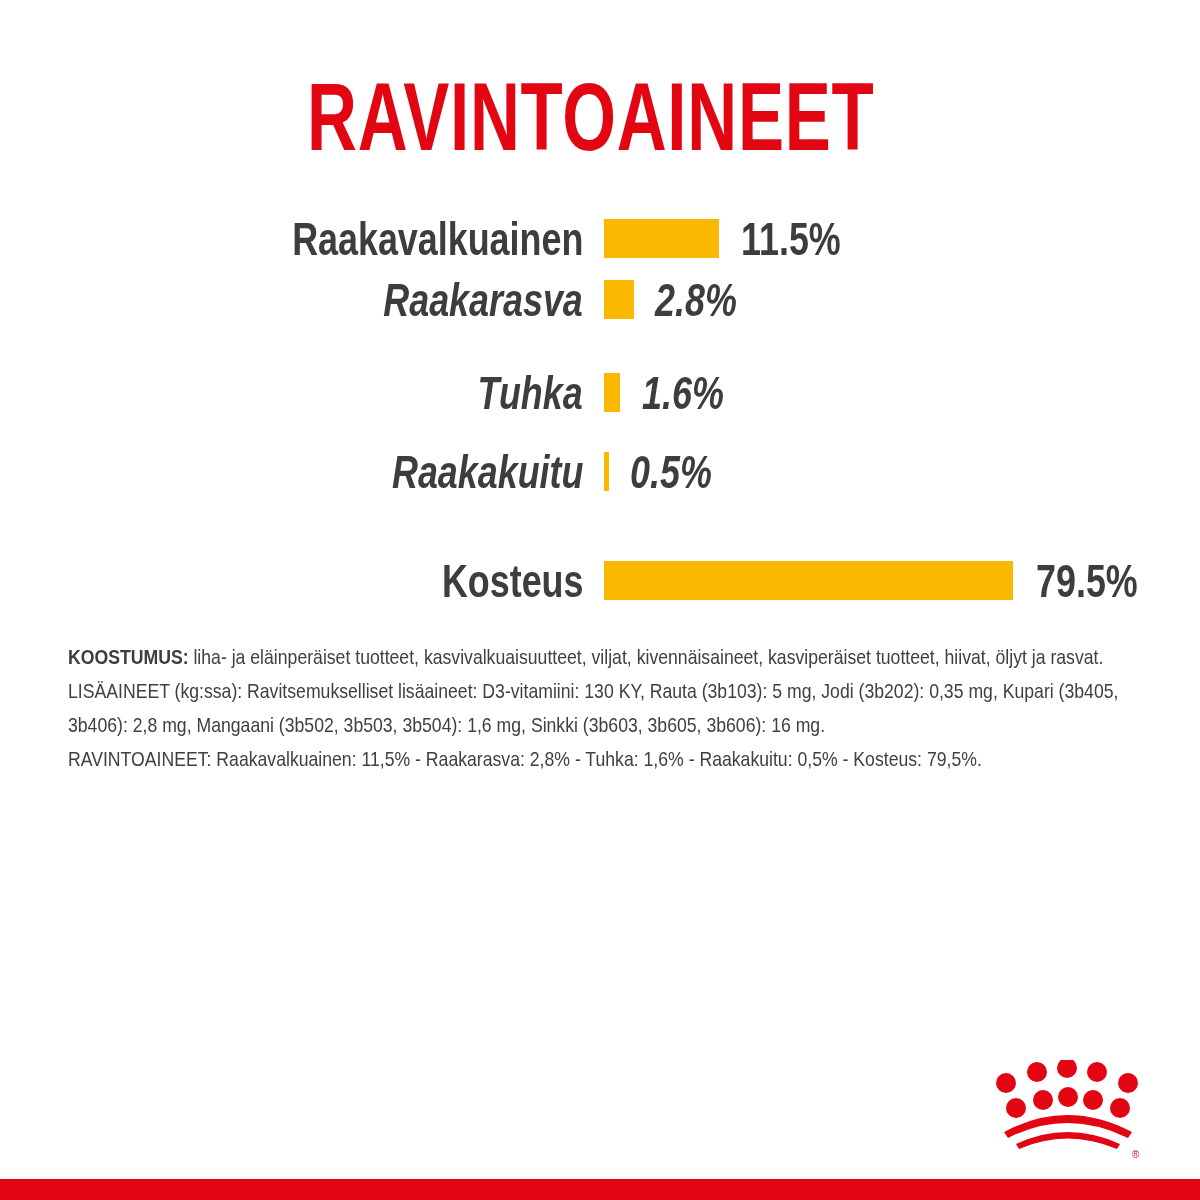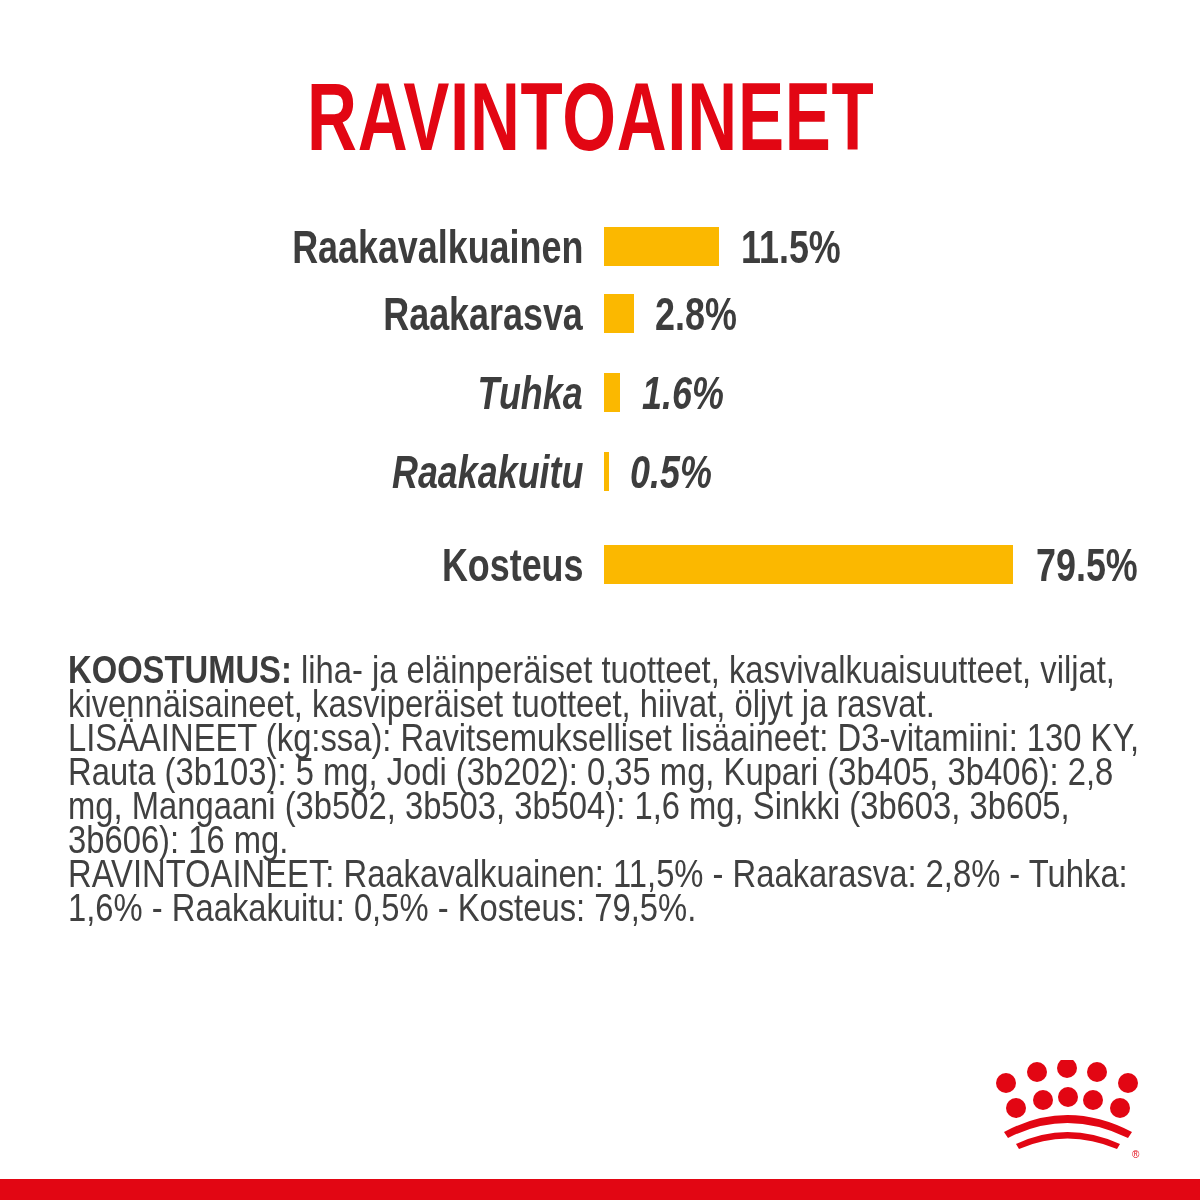--- a/index.html
+++ b/index.html
@@ -20,54 +20,54 @@
       transform: scaleX(0.78); transform-origin: right center;
     }
     .bar { position: absolute; left: 604px; top: 0; height: 39px; background: #fbb800; }
     .value {
       position: absolute; top: -6px; white-space: nowrap;
       font-weight: bold; font-size: 46px; line-height: 52px; color: #3d3d3d;
       transform: scaleX(0.78); transform-origin: left center;
     }
     .composition {
       position: absolute; left: 68px; top: 640px; width: 1070px;
-      font-size: 39px; line-height: 34px; color: #404040; margin-top: 13px;
+      font-size: 21px; line-height: 34px; color: #404040;
     }
     .composition p { margin: 0; transform: scaleX(0.84); transform-origin: left top; width: 1280px; }
     .composition b { color: #3d3d3d; }
     .logo { position: absolute; left: 982px; top: 1060px; width: 160px; height: 100px; }
     .footer-bar { position: absolute; left: 0; top: 1179px; width: 1200px; height: 21px; background: #e20613; }
   </style>
 </head>
 <body>
 
 <div class="title">RAVINTOAINEET</div>
 
 <div>
-  <div class="row" style="top:227px;">
+  <div class="row" style="top:219px;">
     <span class="label">Raakavalkuainen</span>
     <div class="bar" style="width:115px;"></div>
     <span class="value" style="left:741px;">11.5%</span>
   </div>
-  <div class="row" style="top:294px;">
+  <div class="row" style="top:280px;font-style:italic;">
     <span class="label">Raakarasva</span>
     <div class="bar" style="width:30px;"></div>
     <span class="value" style="left:655px;">2.8%</span>
   </div>
   <div class="row" style="top:373px;font-style:italic;">
     <span class="label">Tuhka</span>
     <div class="bar" style="width:16px;"></div>
     <span class="value" style="left:642px;">1.6%</span>
   </div>
   <div class="row" style="top:452px;font-style:italic;">
     <span class="label">Raakakuitu</span>
     <div class="bar" style="width:5px;"></div>
     <span class="value" style="left:630px;">0.5%</span>
   </div>
-  <div class="row" style="top:545px;text-decoration:underline;">
+  <div class="row" style="top:561px;text-decoration:underline;">
     <span class="label">Kosteus</span>
     <div class="bar" style="width:409px;"></div>
     <span class="value" style="left:1036px;">79.5%</span>
   </div>
 </div>
 
 <div class="composition">
   <p><b>KOOSTUMUS:</b><span> liha- ja eläinperäiset tuotteet, kasvivalkuaisuutteet, viljat, kivennäisaineet, kasviperäiset tuotteet, hiivat, öljyt ja rasvat.</span></p>
   <p>LISÄAINEET (kg:ssa): Ravitsemukselliset lisäaineet: D3-vitamiini: 130 KY, Rauta (3b103): 5 mg, Jodi (3b202): 0,35 mg, Kupari (3b405, 3b406): 2,8 mg, Mangaani (3b502, 3b503, 3b504): 1,6 mg, Sinkki (3b603, 3b605, 3b606): 16 mg.</p>
   <p>RAVINTOAINEET: Raakavalkuainen: 11,5% - Raakarasva: 2,8% - Tuhka: 1,6% - Raakakuitu: 0,5% - Kosteus: 79,5%.</p>

